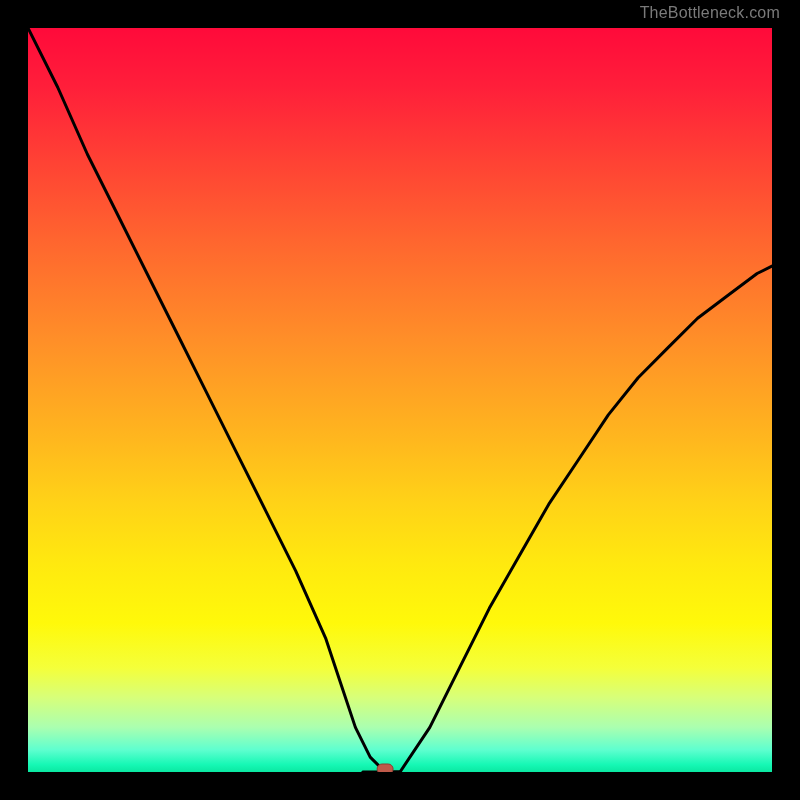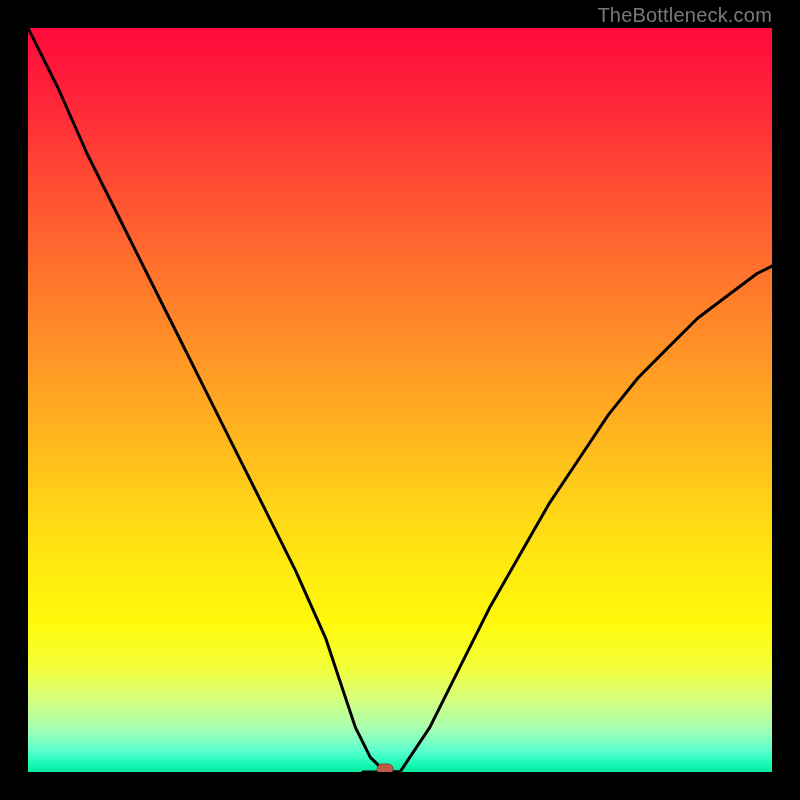--- a/index.html
+++ b/index.html
@@ -49,23 +49,23 @@
   }
   svg.curve {
     position: absolute;
     inset: 0;
     width: 100%;
     height: 100%;
   }
   .watermark {
     position: absolute;
     top: 4px;
-    right: 28px;
+    right: 20px;
     color: #7a7a7a;
-    font-size: 20px;
+    font-size: 16px;
     font-weight: 500;
     letter-spacing: 0.2px;
   }
 </style>
 </head>
 <body>
 
 <div class="frame">
 
   <div class="plot-area">

